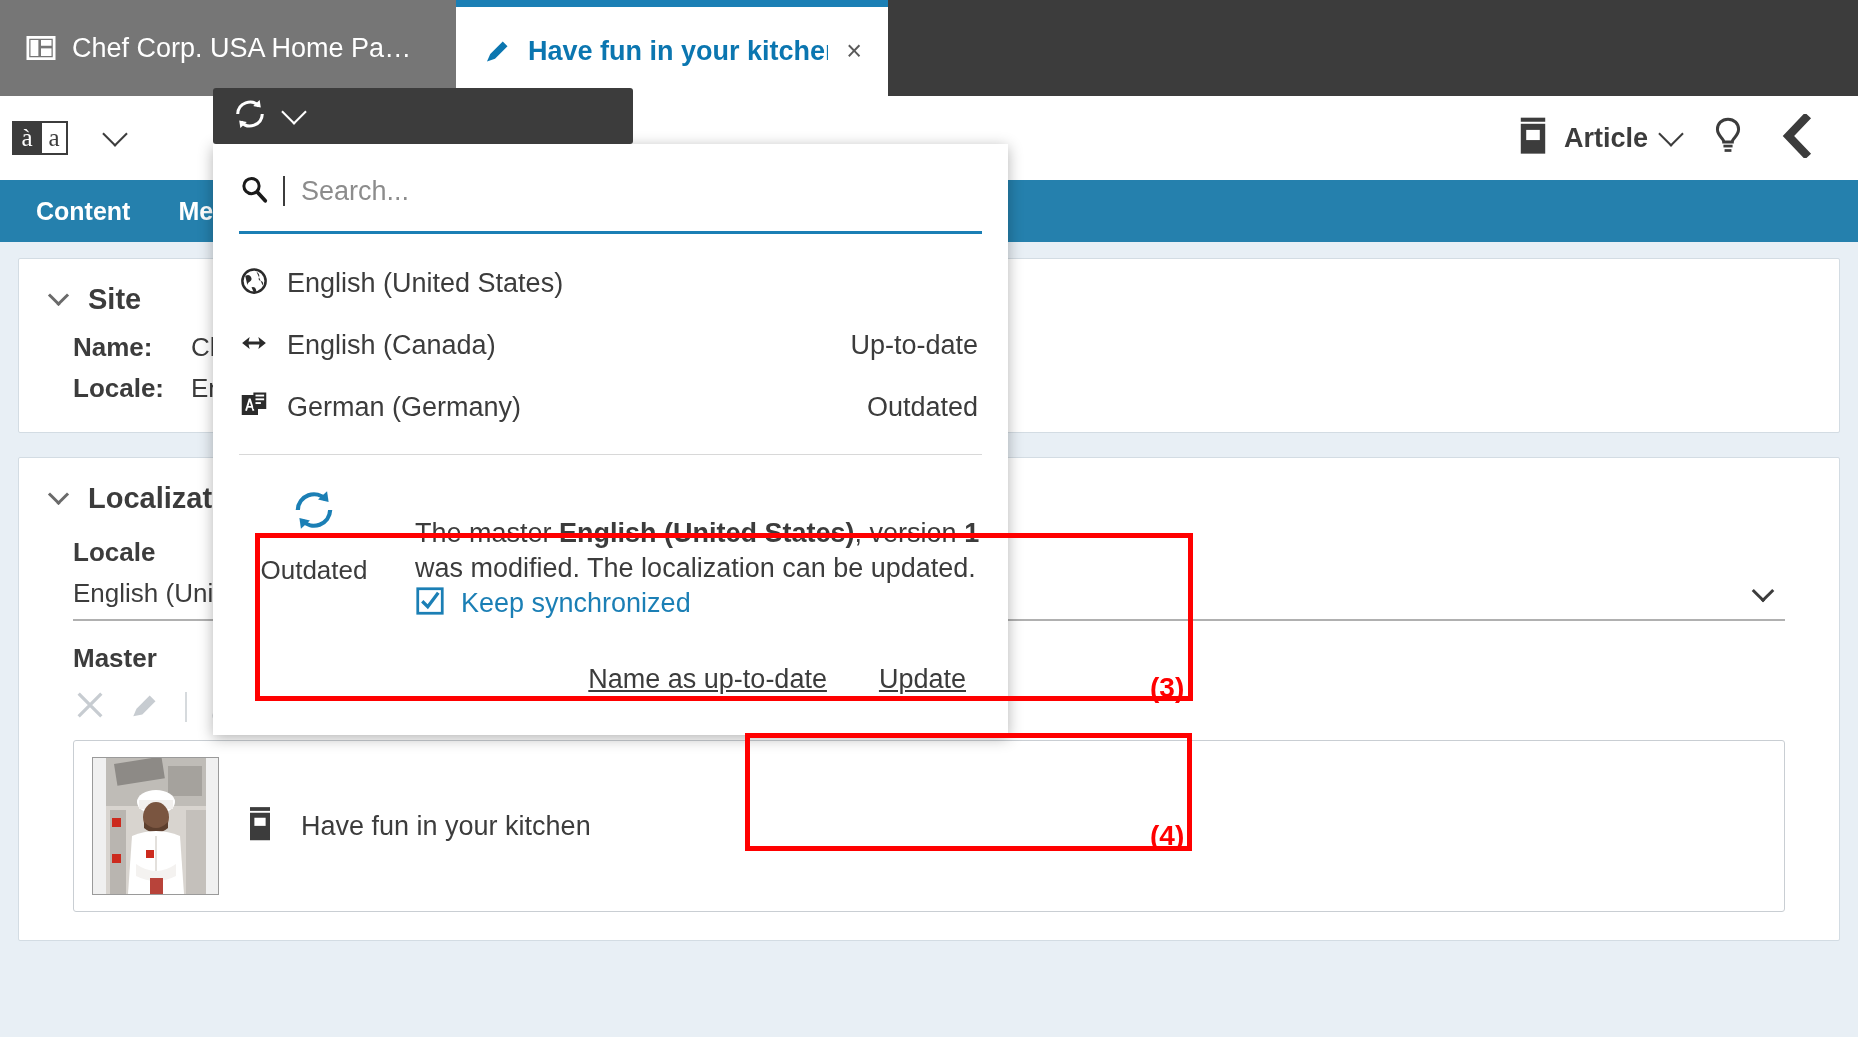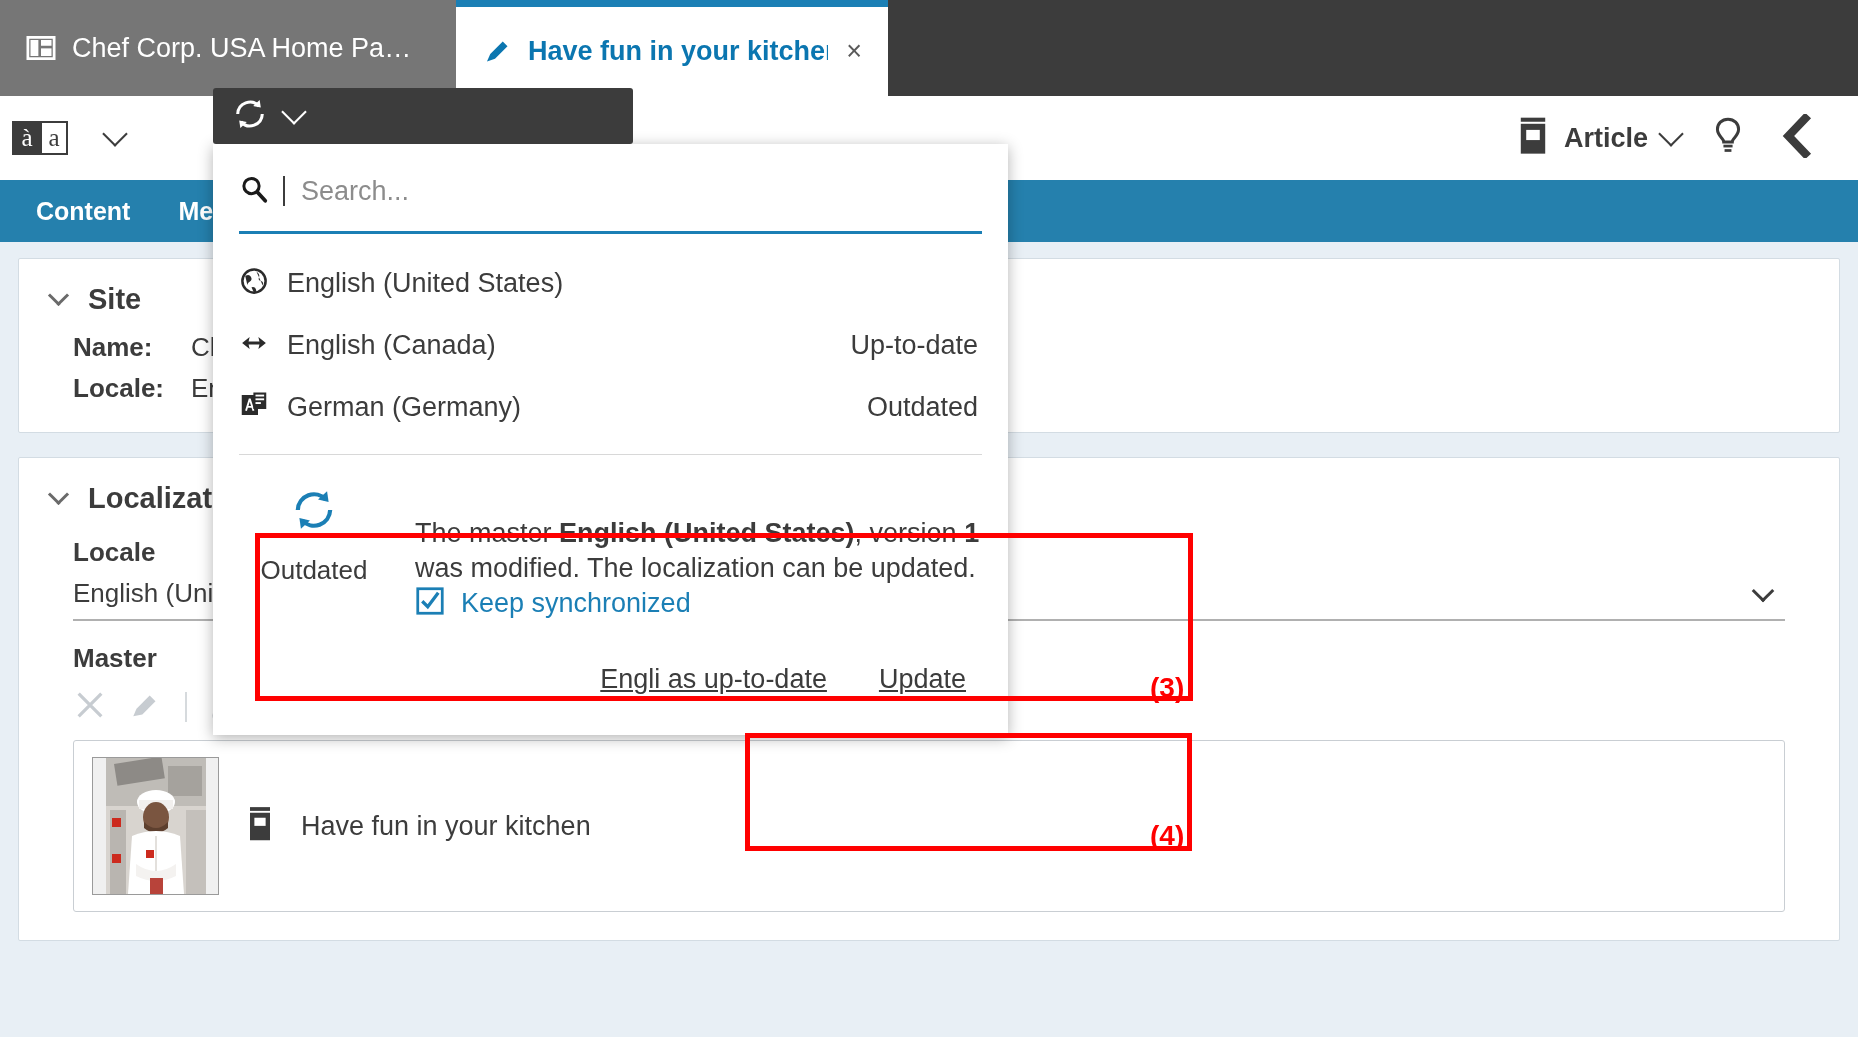--- a/index.html
+++ b/index.html
@@ -598,21 +598,21 @@
               <rect x="2.2" y="2.2" width="19.6" height="19.6" fill="none" stroke="#1b7fb5" stroke-width="2.2"></rect>
               <path d="M5.8 12.2 L10.2 16.6 L18.6 5.4" fill="none" stroke="#1b7fb5" stroke-width="2.6"></path>
             </svg>
           </span>
           <span class="ks-label">Keep synchronized</span>
         </div>
       </div>
     </div>
 
     <div class="dd-actions">
-      <a>Engli as up-to-date</a>
+      <a>Name as up-to-date</a>
       <a>Update</a>
     </div>
 
   </div>
 
   <div class="redbox" style="left:255px; top:533px; width:938px; height:168px;"></div>
   <div class="redlbl" style="left:1150px; top:672px;">(3)</div>
 
   <div class="redbox" style="left:745px; top:733px; width:447px; height:118px;"></div>
   <div class="redlbl" style="left:1150px; top:820px;">(4)</div>

